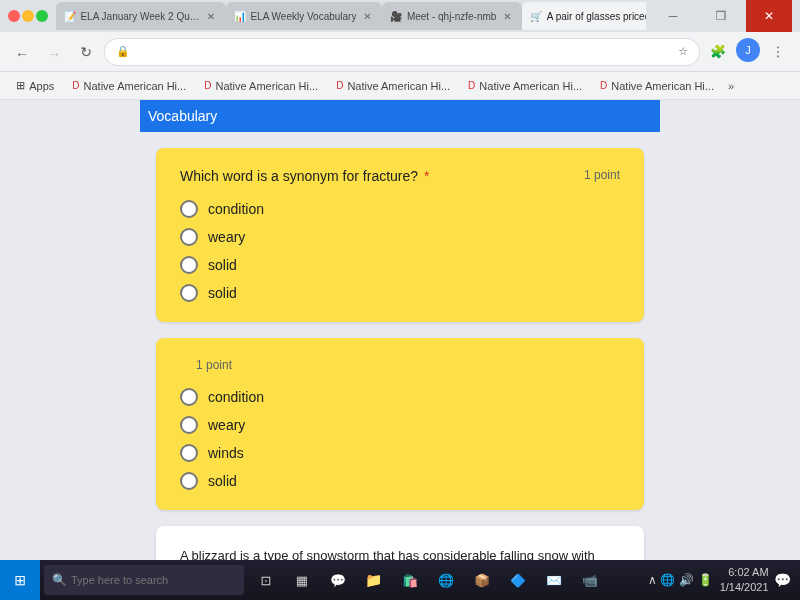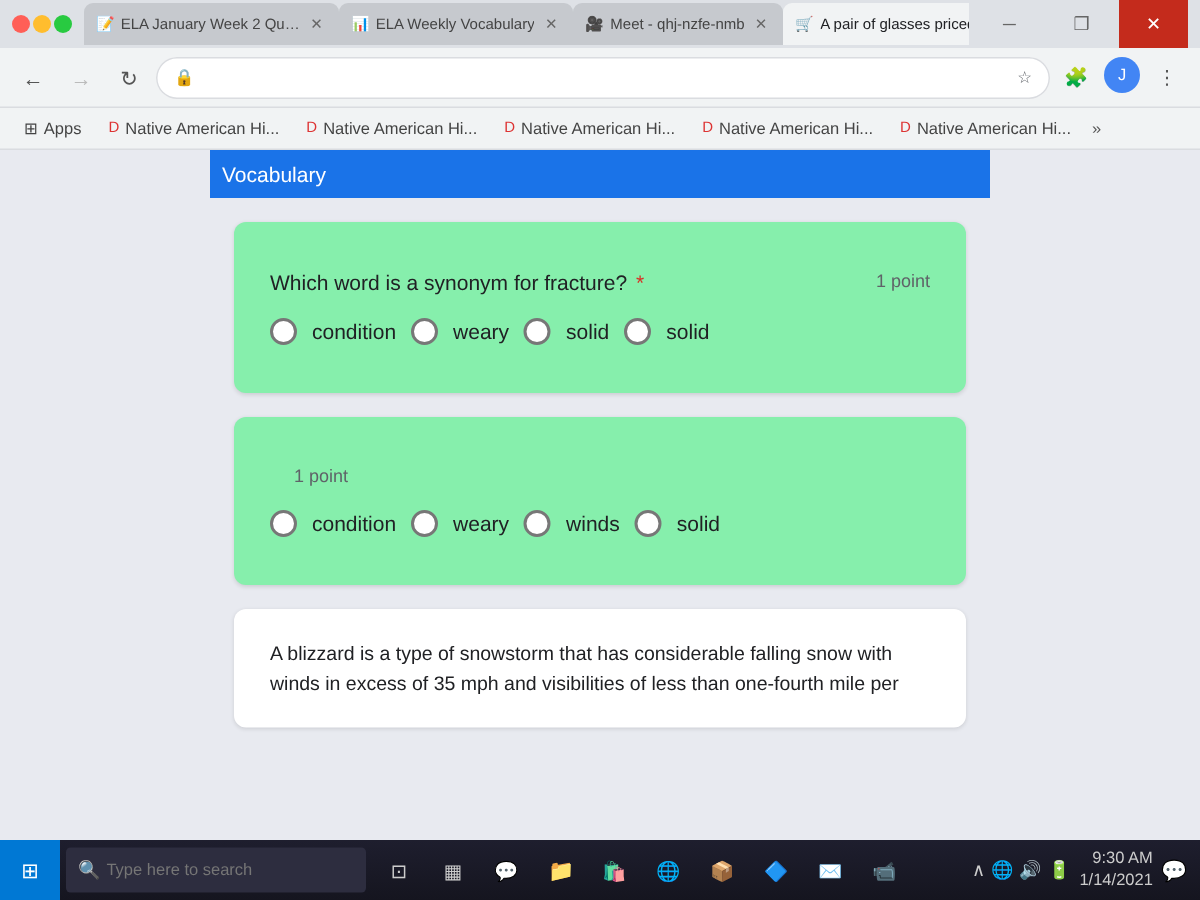--- a/index.html
+++ b/index.html
@@ -196,23 +196,23 @@
     .page-content::-webkit-scrollbar-thumb { background: #bdc1c6; border-radius: 4px; }
 
     .form-container {
       max-width: 520px;
       margin: 0 auto;
       padding: 16px;
     }
 
     
     .question-card {
-      background: #86efac;
+      background: #fde047;
       border-radius: 8px;
-      padding: 32px 24px;
+      padding: 20px 24px;
       margin-bottom: 16px;
       box-shadow: 0 1px 3px rgba(0,0,0,0.12);
     }
     .question-header {
       display: flex;
       justify-content: space-between;
       align-items: flex-start;
       margin-bottom: 16px;
     }
     .question-text {
@@ -220,21 +220,21 @@
       color: #202124;
       flex: 1;
     }
     .question-required { color: #d93025; margin-left: 2px; }
     .question-points {
       font-size: 12px;
       color: #5f6368;
       margin-left: 16px;
       white-space: nowrap;
     }
-    .options-list { display: flex; gap: 10px; }
+    .options-list { display: flex; flex-direction: column; gap: 10px; }
     .option-item {
       display: flex; align-items: center; gap: 10px;
       cursor: pointer;
     }
     .radio-circle {
       width: 18px; height: 18px;
       border-radius: 50%;
       border: 2px solid #777;
       flex-shrink: 0;
       background: white;
@@ -450,18 +450,18 @@
   </div>
 
   <div class="taskbar-tray">
     <div class="taskbar-tray-icons">
       <span class="tray-icon">∧</span>
       <span class="tray-icon">🌐</span>
       <span class="tray-icon">🔊</span>
       <span class="tray-icon">🔋</span>
     </div>
     <div class="taskbar-clock">
-      <div>9:30 AM</div>
+      <div>6:02 AM</div>
       <div>1/14/2021</div>
     </div>
     <span class="tray-icon" style="font-size:14px;">💬</span>
   </div>
 </div>
 
 </body></html>

